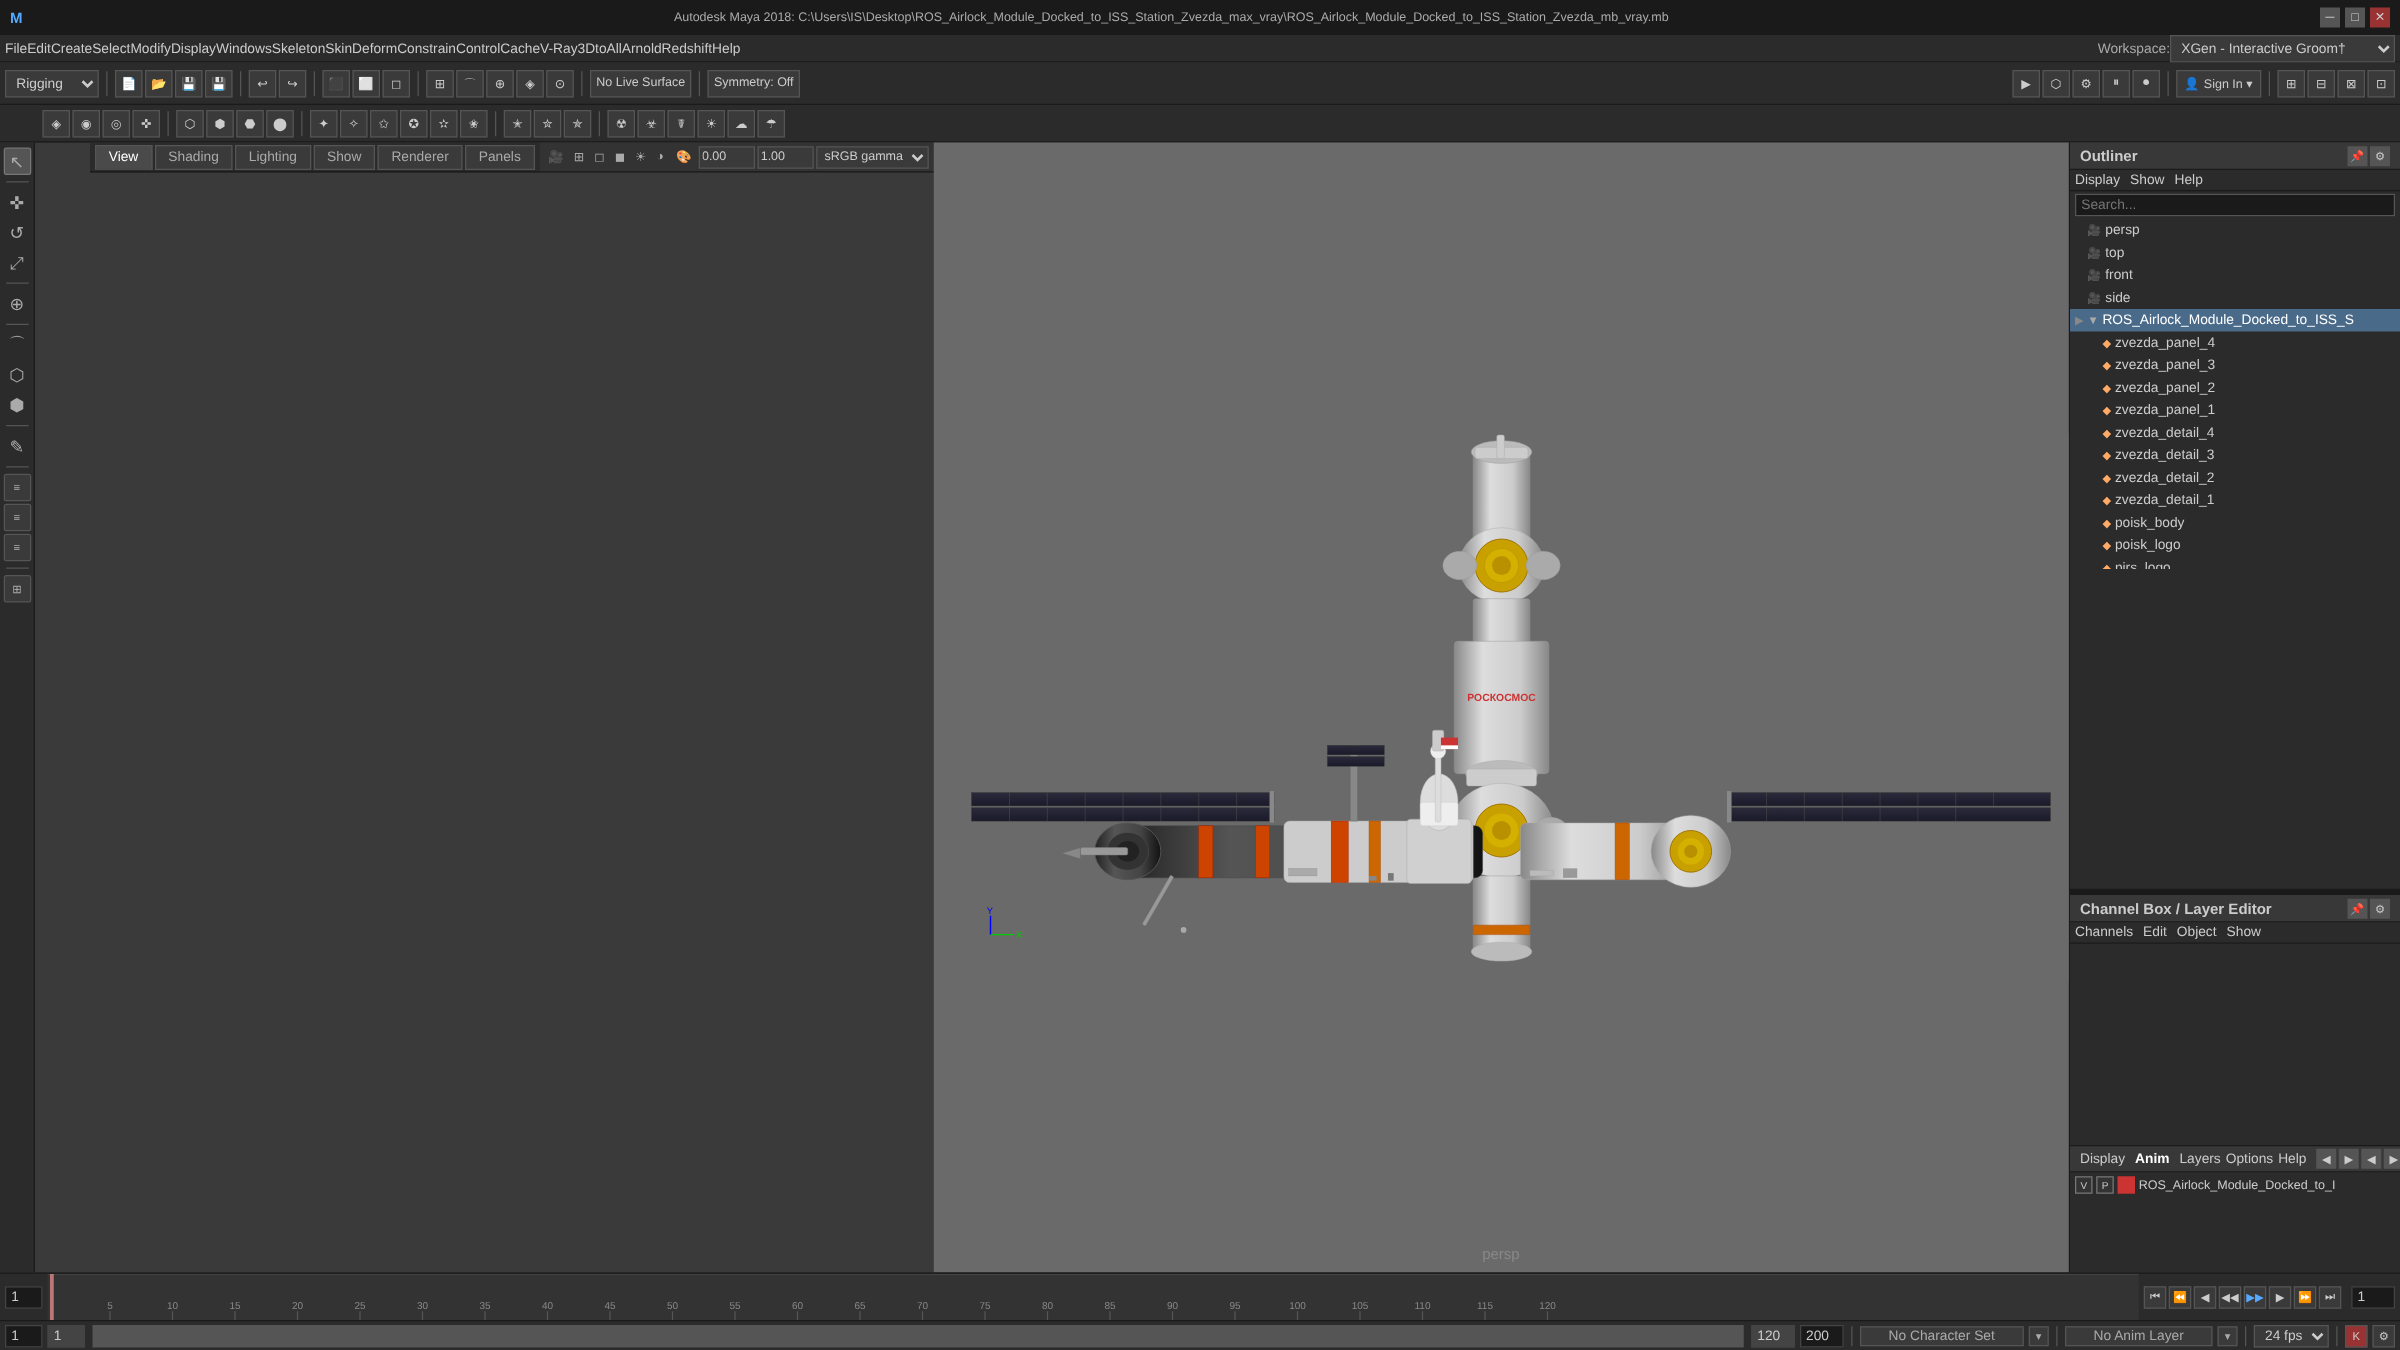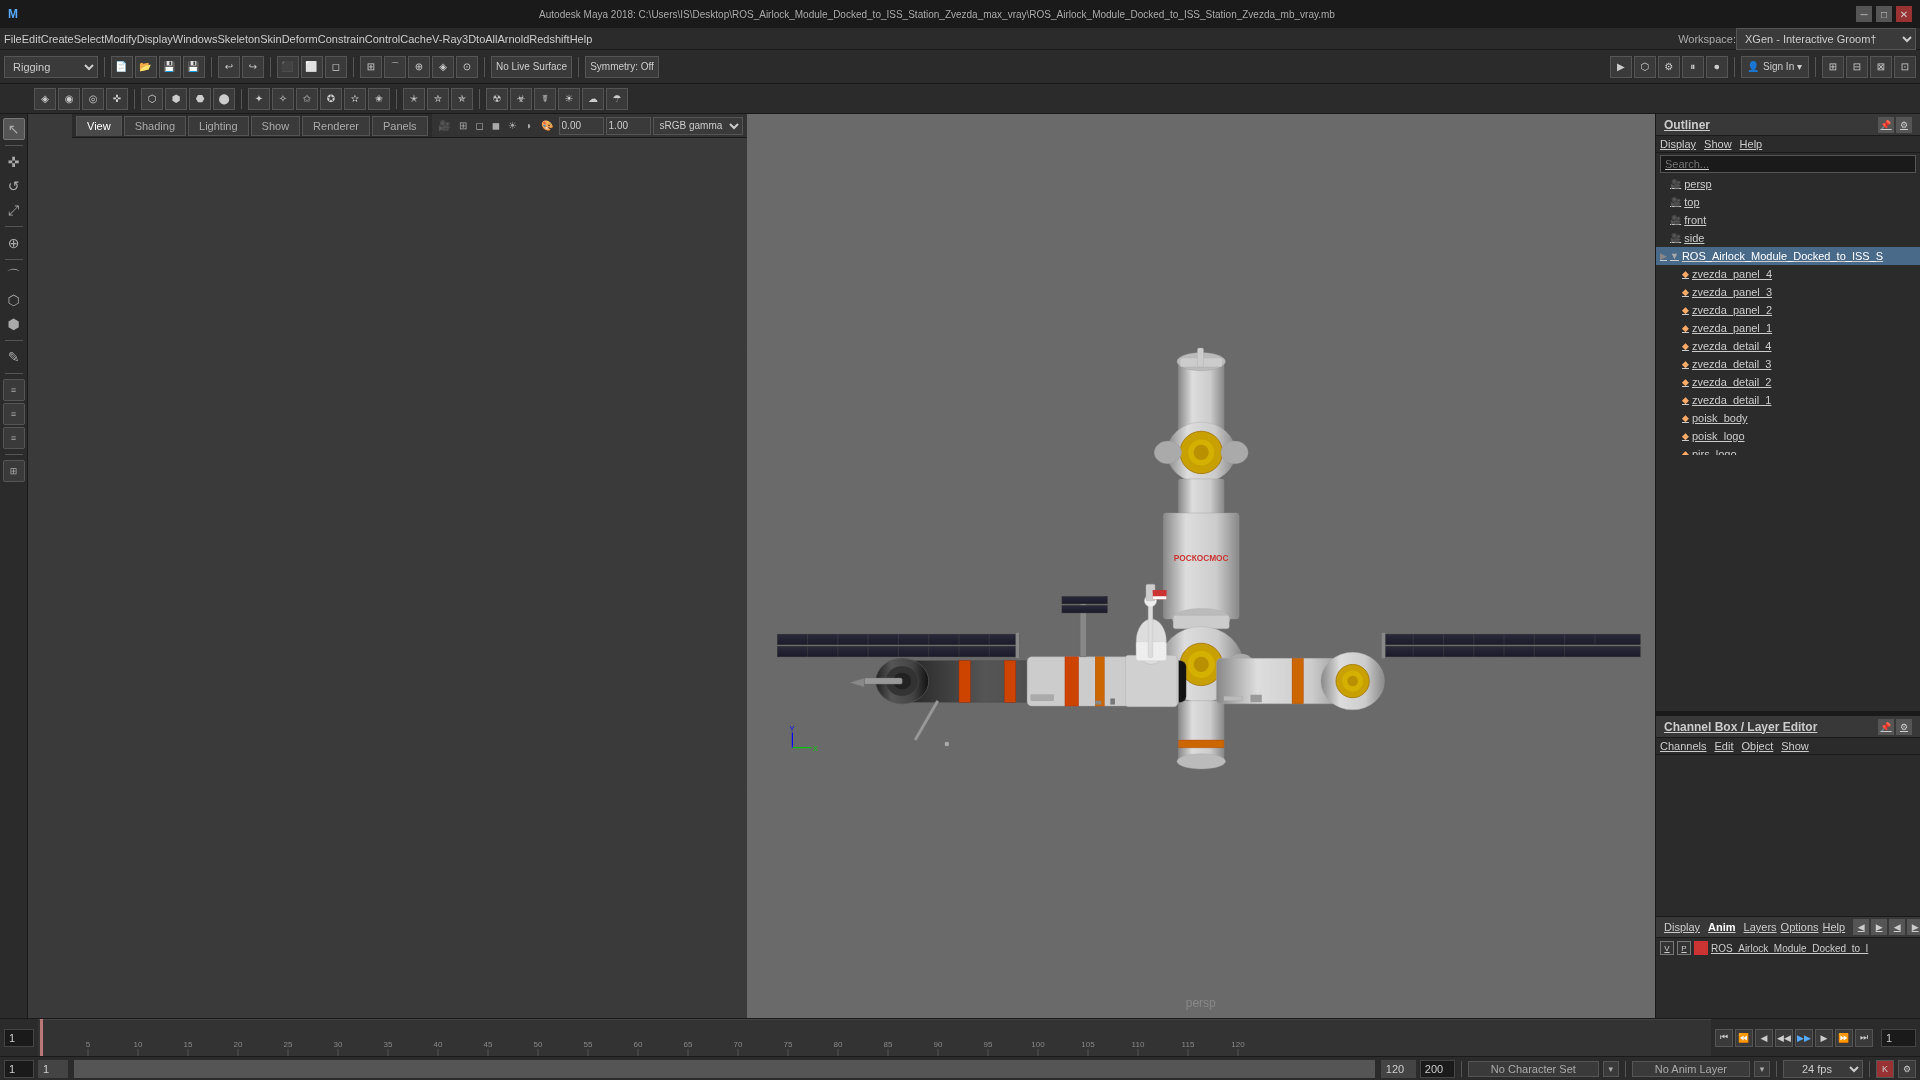--- a/index.html
+++ b/index.html
@@ -142,21 +142,20 @@
       font-size: 12px;
     }
 
     
     #right-panel {
       width: 265px;
       background: #2b2b2b;
       display: flex;
       flex-direction: column;
       border-left: 1px solid #1a1a1a;
-      text-decoration: underline;
     }
 
     
     #outliner {
       flex: 1;
       display: flex;
       flex-direction: column;
       border-bottom: 1px solid #1a1a1a;
       min-height: 0;
     }
@@ -310,21 +309,21 @@
       padding: 0 4px;
       display: flex; align-items: center; min-width: 30px;
     }
     .bottom-separator { width: 1px; height: 16px; background: #555; margin: 0 2px; }
     .fps-dropdown {
       height: 18px;
       background: #3a3a3a;
       border: 1px solid #555;
       color: #ccc;
       font-size: 11px;
-      padding: 0 14px;
+      padding: 0 4px;
     }
 
     
     #iss-svg {
       width: 100%;
       height: 100%;
     }
 
     
     ::-webkit-scrollbar { width: 8px; height: 8px; }
@@ -412,21 +411,21 @@
     <div class="menu-item">Help</div>
     <div style="flex:1"></div>
     <span style="color:#aaa;font-size:11px;">Workspace:</span>
     <select class="toolbar-dropdown" style="width:180px;">
       <option>XGen - Interactive Groom†</option>
     </select>
   </div>
 
   <div id="toolbar-area">
 
-    <select class="toolbar-dropdown" style="width:94px;">
+    <select class="toolbar-dropdown" style="width:75px;">
       <option>Rigging</option>
     </select>
     <div class="toolbar-separator"></div>
 
     <button class="toolbar-btn" title="New Scene">📄</button>
     <button class="toolbar-btn" title="Open Scene">📂</button>
     <button class="toolbar-btn" title="Save Scene">💾</button>
     <button class="toolbar-btn">💾</button>
     <div class="toolbar-separator"></div>
 

